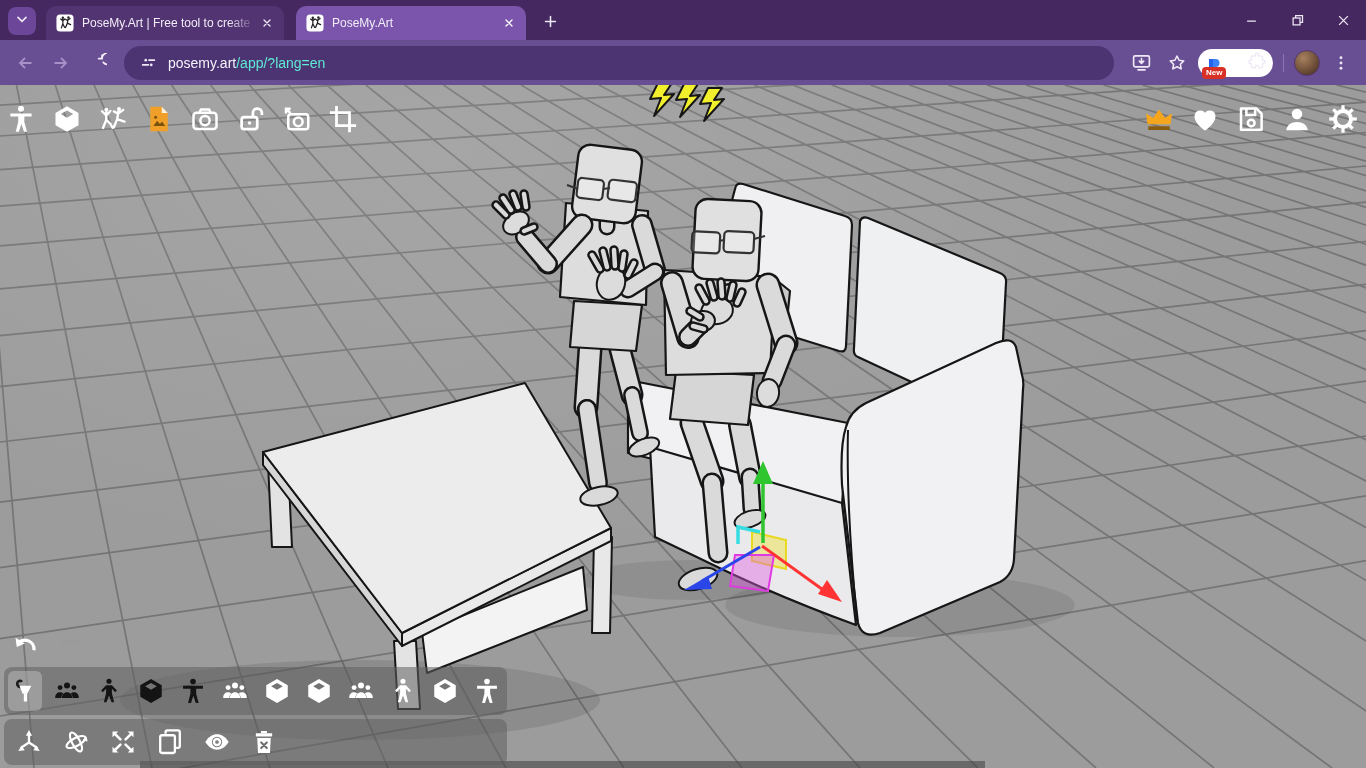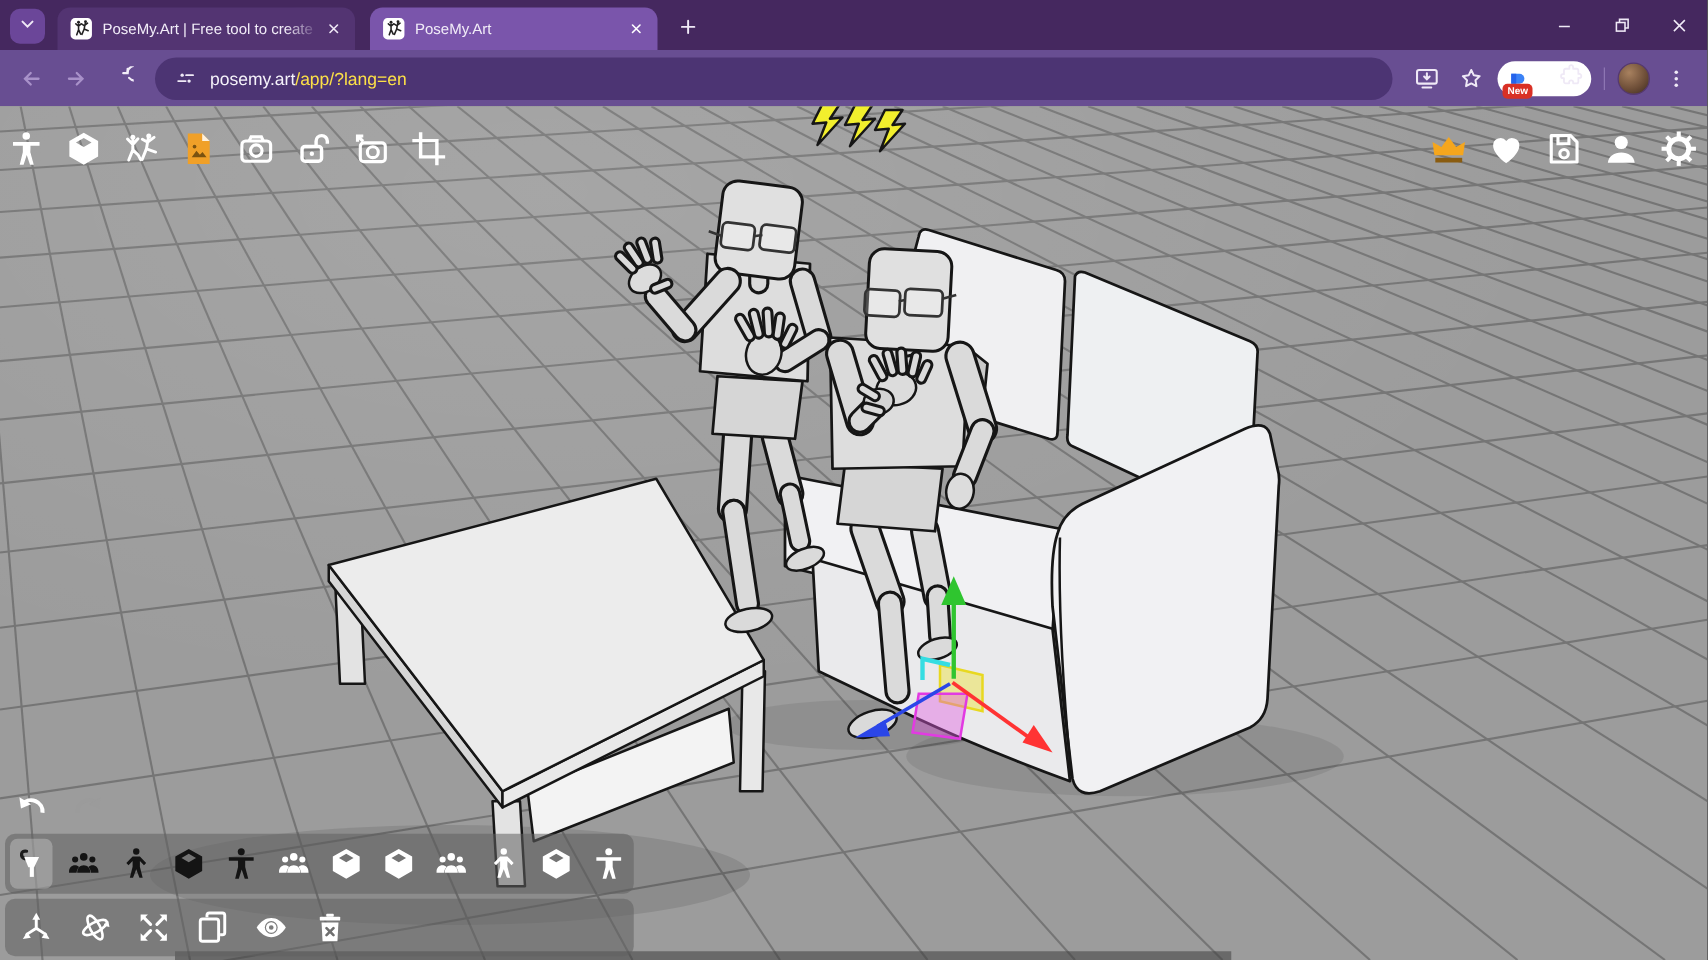--- a/index.html
+++ b/index.html
@@ -19,21 +19,21 @@
   .newtab-btn{width:28px;height:28px;margin:0 0 5px 10px;border-radius:50%;display:flex;align-items:center;justify-content:center;}
   .win-controls{position:absolute;right:0;top:0;height:40px;display:flex;align-items:center;}
   .win-btn{width:46px;height:40px;display:flex;align-items:center;justify-content:center;}
 
   .toolbar{height:45px;background:#684e92;display:flex;align-items:center;padding:0 10px;gap:6px;}
   .nav-btn{width:30px;height:30px;border-radius:50%;display:flex;align-items:center;justify-content:center;flex:0 0 auto;}
   .url-pill{flex:1 1 auto;height:34px;background:#4c3473;border-radius:17px;display:flex;align-items:center;padding:0 12px;margin:0 6px;min-width:0;}
   .site-info{width:24px;height:24px;display:flex;align-items:center;justify-content:center;margin-right:8px;flex:0 0 auto;}
   .url-text{font-size:14px;white-space:nowrap;overflow:hidden;}
   .url-domain{color:#f5f2fa;}
-  .url-path{color:#fde047;}
+  .url-path{color:#5eead4;}
   .ext-pill{height:28px;background:#ffffff;border-radius:14px;display:flex;align-items:center;padding:0 6px;gap:23px;flex:0 0 auto;position:relative;}
   .ext-icon{width:20px;height:20px;position:relative;}
   .new-badge{position:absolute;left:-2px;bottom:-6px;background:#d93025;color:#fff;font-size:8px;font-weight:bold;padding:1px 4px;border-radius:4px;line-height:10px;}
   .sep{width:1px;height:18px;background:#8d76b3;margin:0 4px;flex:0 0 auto;}
   .avatar{width:26px;height:26px;border-radius:50%;background:radial-gradient(circle at 35% 30%,#a8815f,#6b4c36 60%,#3a2a20);flex:0 0 auto;border:1px solid #55396f;}
 
   
   .viewport{position:relative;width:1366px;height:683px;overflow:hidden;background:#9c9c9c;}
   .viewport > svg.scene{position:absolute;left:0;top:0;}
 

